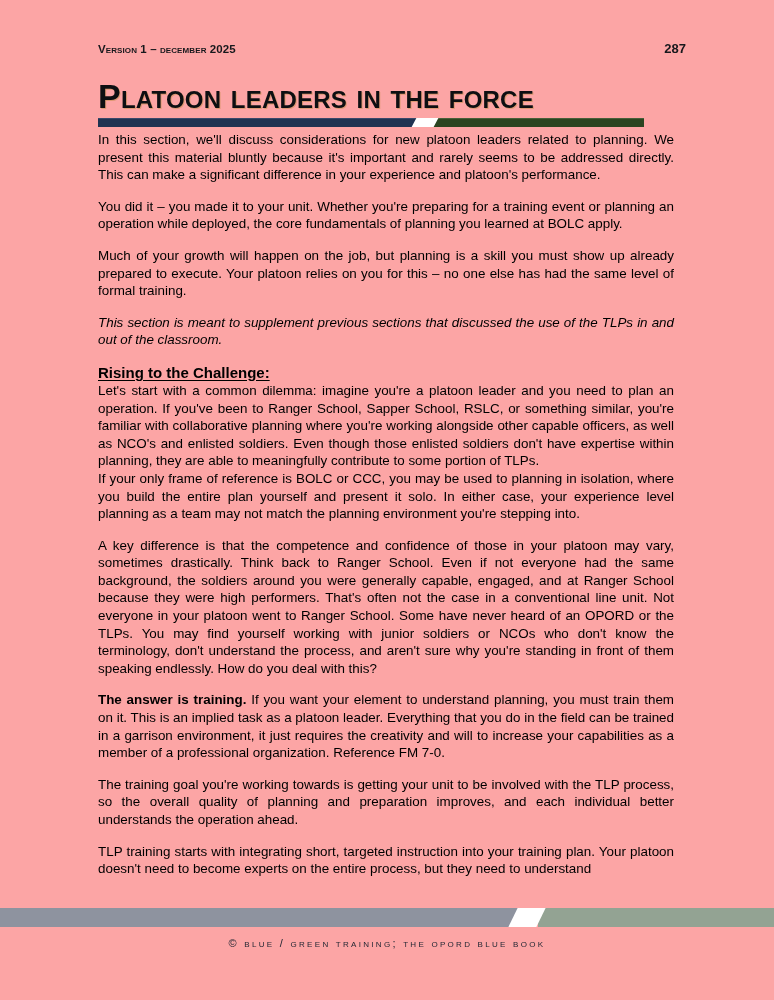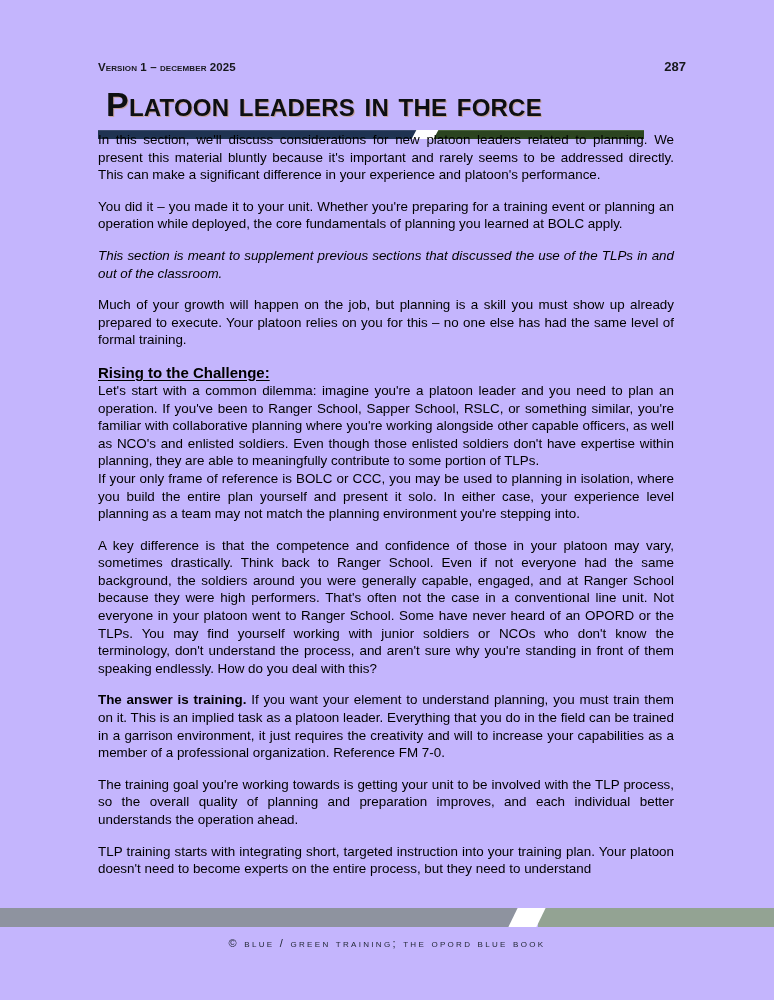--- a/index.html
+++ b/index.html
@@ -15,21 +15,21 @@
     overflow: hidden;
     font-family: "Liberation Sans", sans-serif;
     color: #000000;
     -webkit-font-smoothing: antialiased;
   }
 
   .page {
     position: relative;
     width: 774px;
     height: 1000px;
-    background: #c4b5fd;
+    background: #fca5a5;
     box-sizing: border-box;
   }
 
   
   .run-head {
     position: absolute;
     top: 41px;
     left: 98px;
     right: 88px;
     height: 16px;
@@ -46,32 +46,31 @@
     letter-spacing: 0.1px;
     color: #17181c;
     white-space: nowrap;
   }
   .run-head-left::first-letter { text-transform: uppercase; }
   .run-head-right {
     font-family: "Liberation Sans", sans-serif;
     font-size: 13px;
     font-weight: 700;
     color: #17181c;
-    margin-top: 18px;
   }
 
   
   .title-wrap {
     position: absolute;
     top: 78px;
     left: 98px;
     width: 580px;
   }
   .doc-title {
-    margin: 8px;
+    margin: 0;
     font-family: "Liberation Sans", sans-serif;
     font-size: 34px;
     line-height: 36px;
     font-weight: 700;
     font-variant: small-caps;
     text-transform: lowercase;
     letter-spacing: 0.2px;
     color: #0d0f12;
     text-shadow: 1px 1px 0 rgba(196,142,74,0.55);
     white-space: nowrap;
@@ -206,23 +205,23 @@
       <div class="seg-notch"></div>
     </div>
   </div>
 
   <div class="content">
 
     <p class="para">In this section, we'll discuss considerations for new platoon leaders related to planning. We present this material bluntly because it's important and rarely seems to be addressed directly. This can make a significant difference in your experience and platoon's performance.</p>
 
     <p class="para">You did it – you made it to your unit. Whether you're preparing for a training event or planning an operation while deployed, the core fundamentals of planning you learned at BOLC apply.</p>
 
+    <p class="para">Much of your growth will happen on the job, but planning is a skill you must show up already prepared to execute. Your platoon relies on you for this – no one else has had the same level of formal training.</p>
+
     <p class="para italic">This section is meant to supplement previous sections that discussed the use of the TLPs in and out of the classroom.</p>
-
-    <p class="para">Much of your growth will happen on the job, but planning is a skill you must show up already prepared to execute. Your platoon relies on you for this – no one else has had the same level of formal training.</p>
 
     <h2 class="sub-head">Rising to the Challenge:</h2>
 
     <p class="para tight">Let's start with a common dilemma: imagine you're a platoon leader and you need to plan an operation. If you've been to Ranger School, Sapper School, RSLC, or something similar, you're familiar with collaborative planning where you're working alongside other capable officers, as well as NCO's and enlisted soldiers. Even though those enlisted soldiers don't have expertise within planning, they are able to meaningfully contribute to some portion of TLPs.</p>
 
     <p class="para">If your only frame of reference is BOLC or CCC, you may be used to planning in isolation, where you build the entire plan yourself and present it solo. In either case, your experience level planning as a team may not match the planning environment you're stepping into.</p>
 
     <p class="para">A key difference is that the competence and confidence of those in your platoon may vary, sometimes drastically. Think back to Ranger School. Even if not everyone had the same background, the soldiers around you were generally capable, engaged, and at Ranger School because they were high performers. That's often not the case in a conventional line unit. Not everyone in your platoon went to Ranger School. Some have never heard of an OPORD or the TLPs. You may find yourself working with junior soldiers or NCOs who don't know the terminology, don't understand the process, and aren't sure why you're standing in front of them speaking endlessly. How do you deal with this?</p>
 
     <p class="para">

